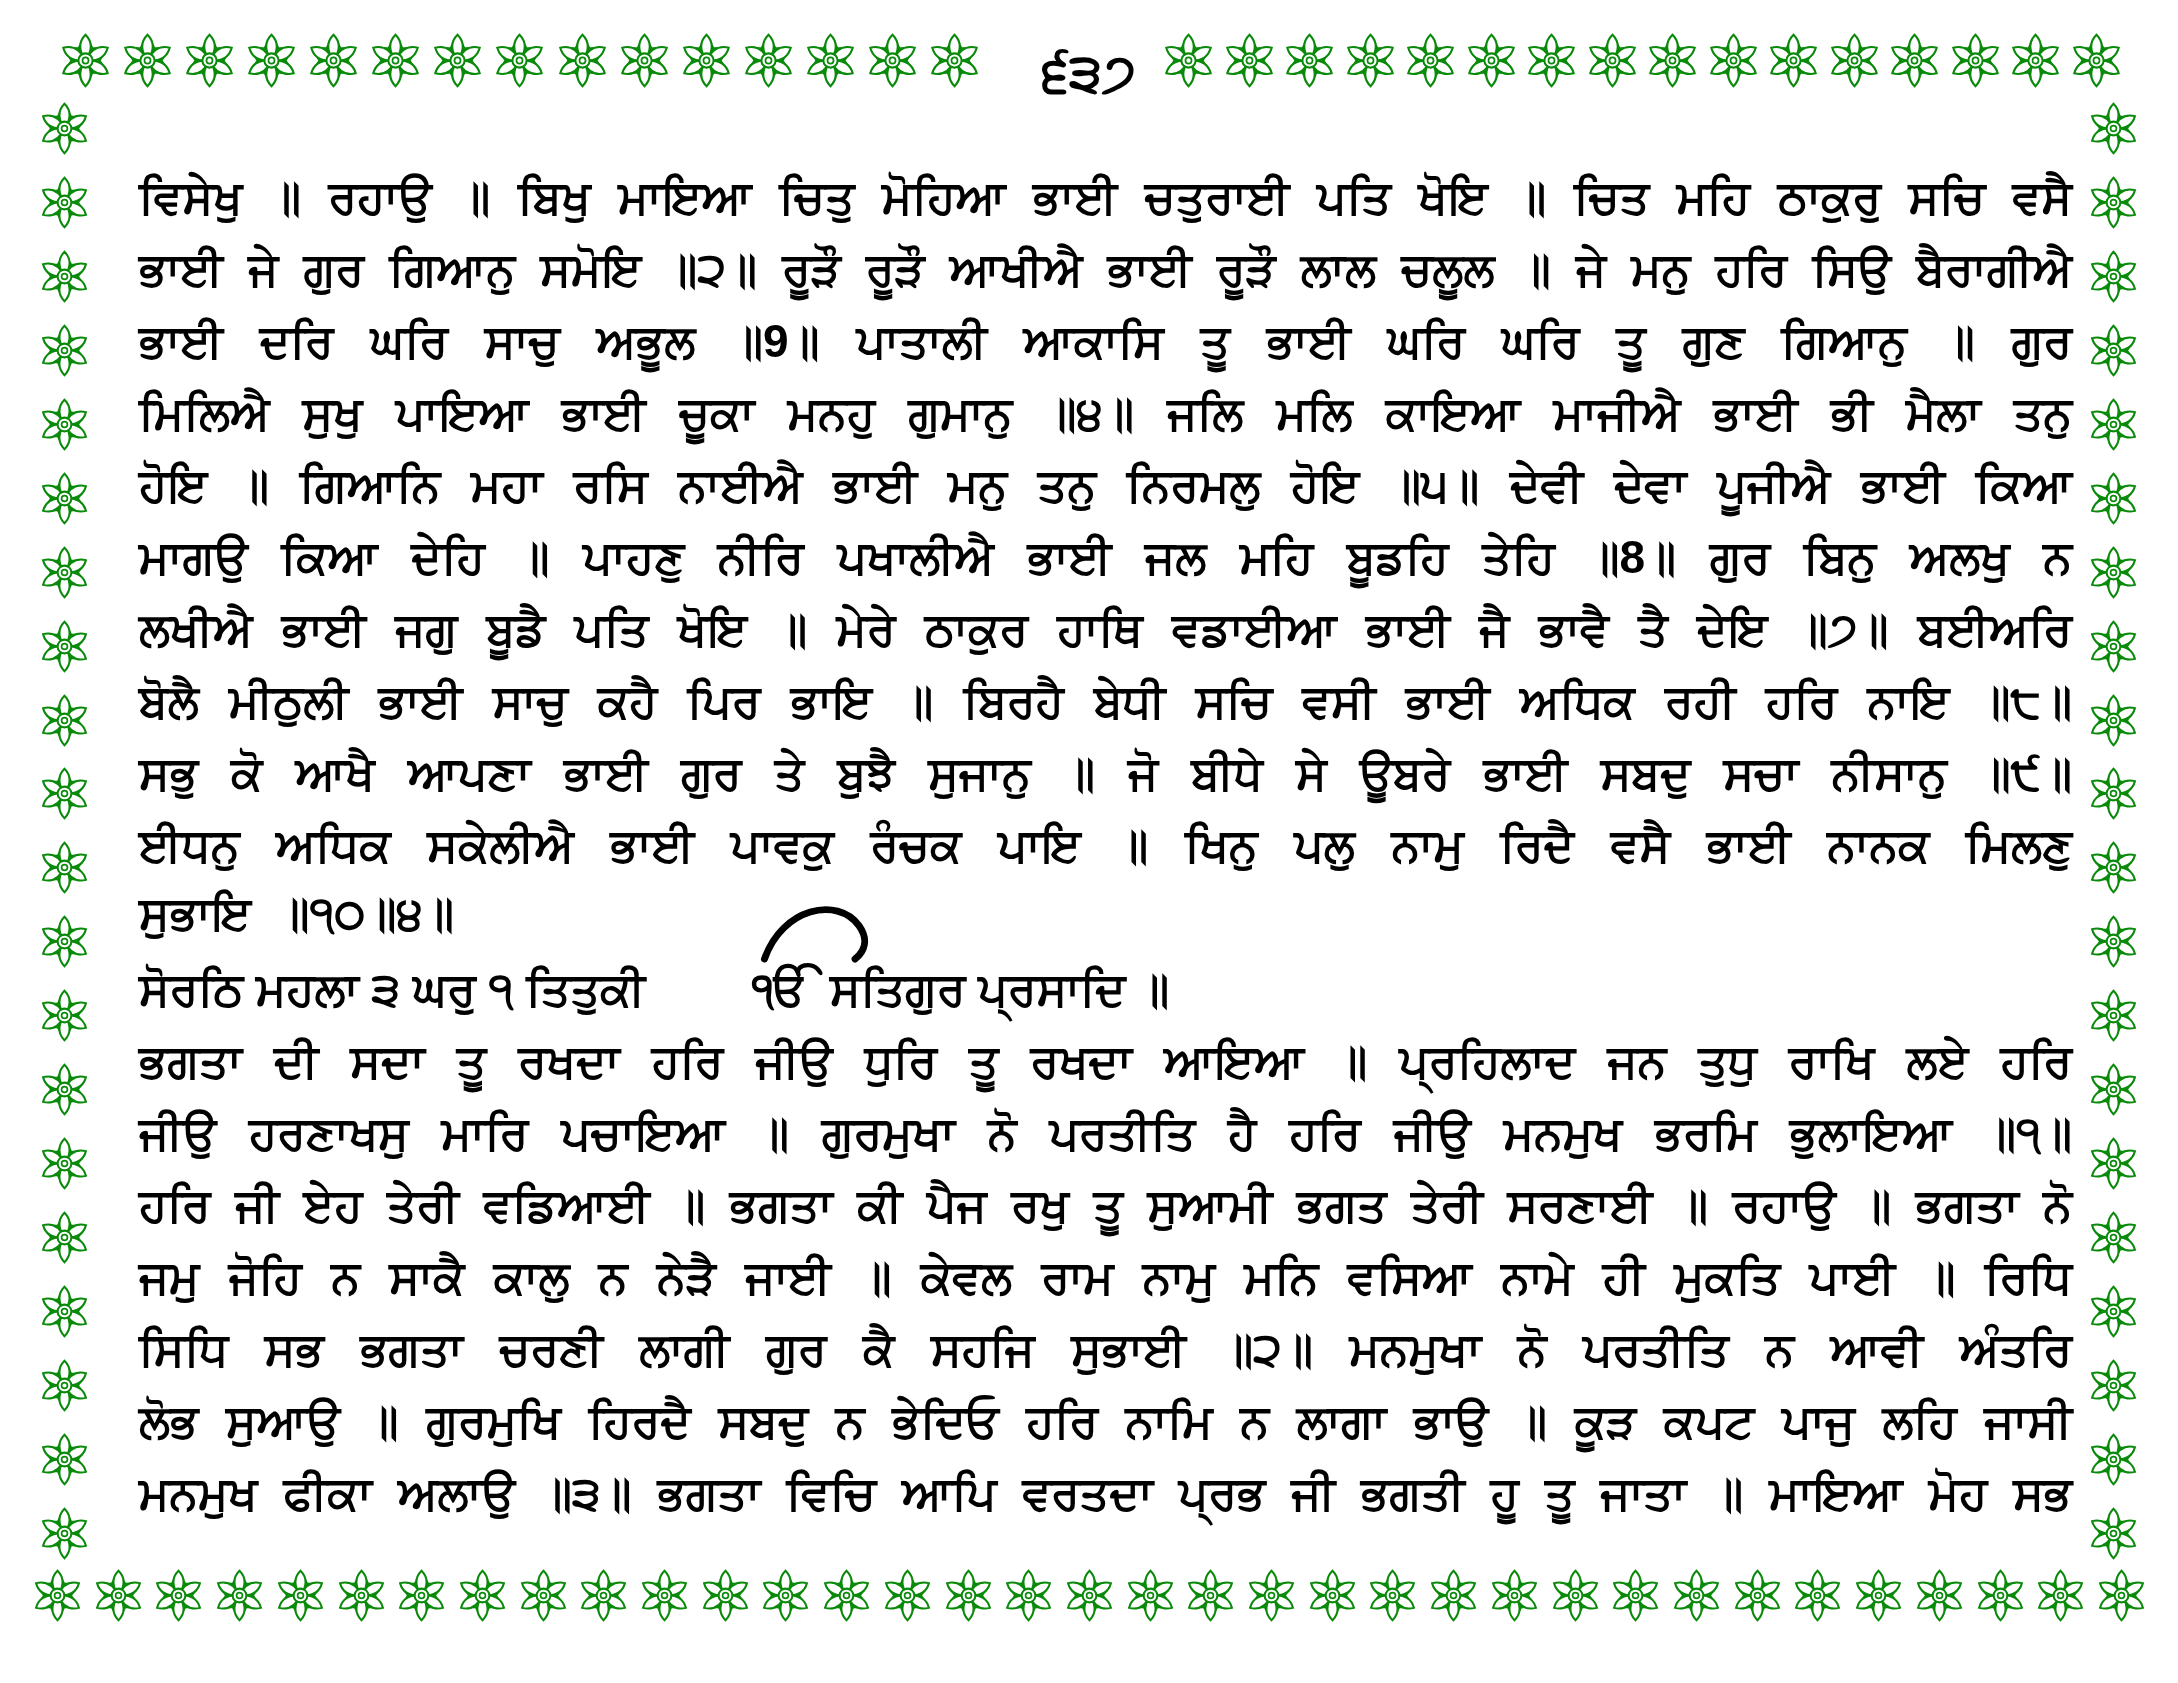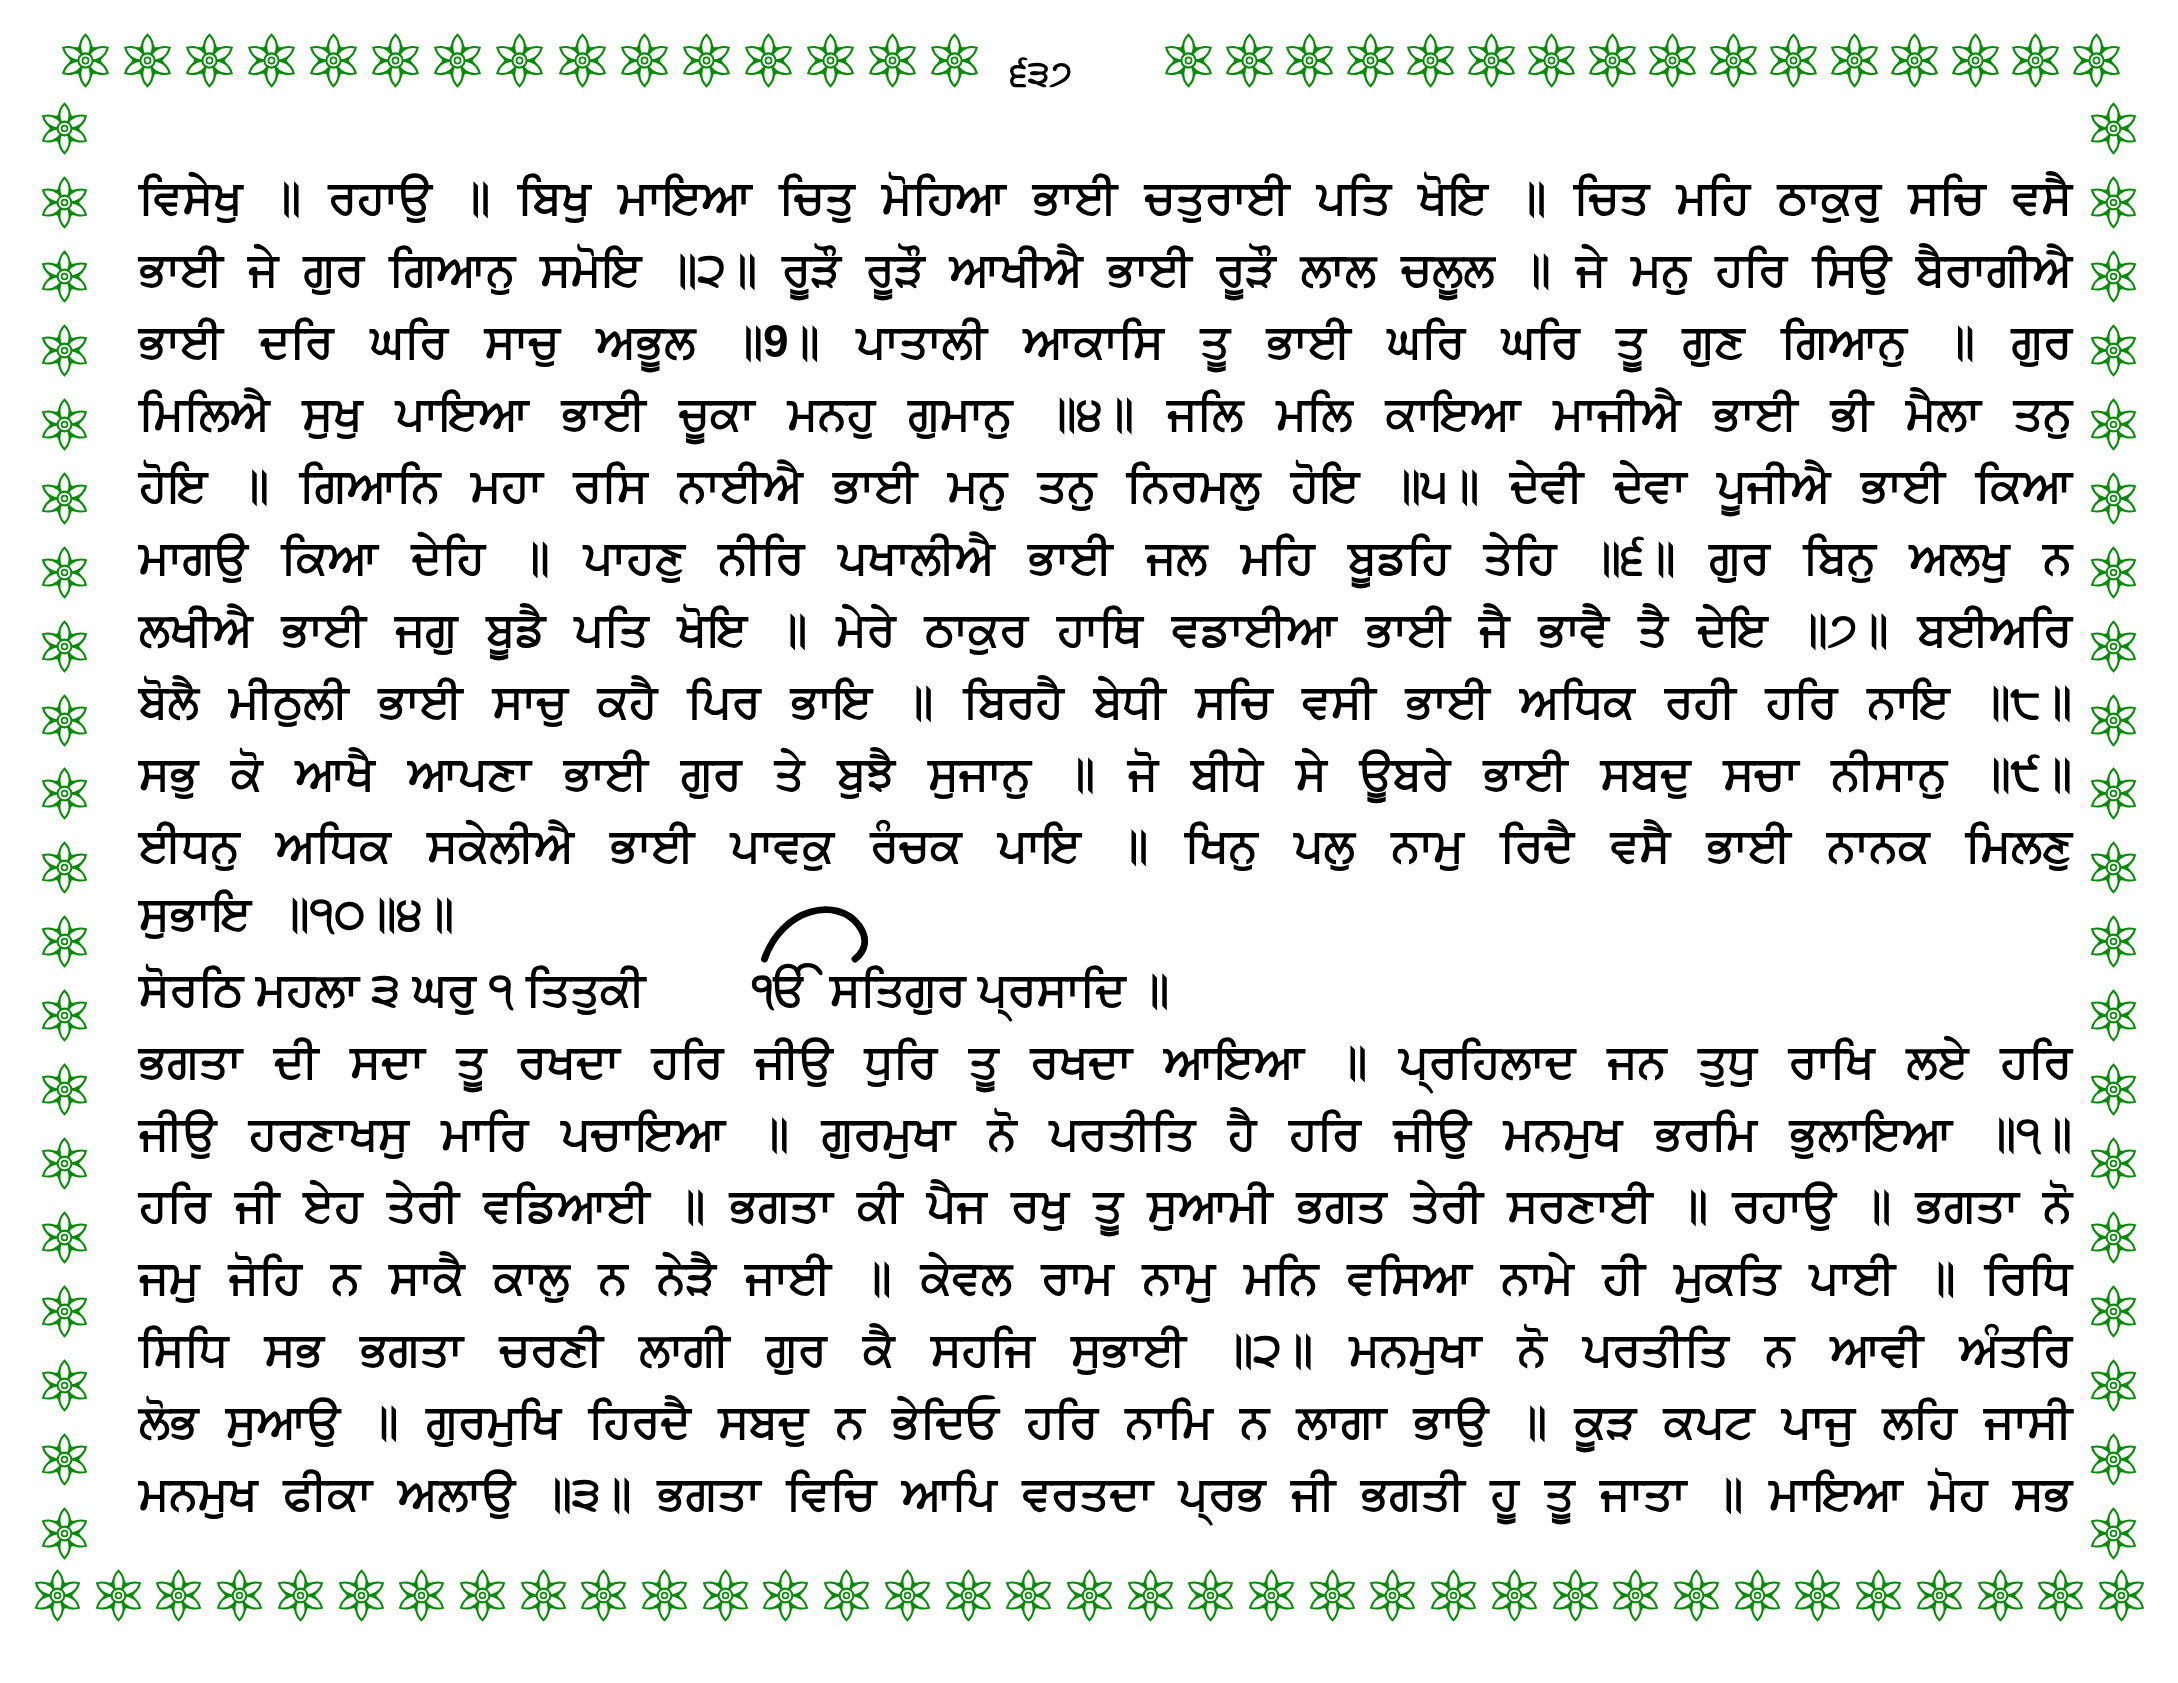--- a/index.html
+++ b/index.html
@@ -15,21 +15,21 @@
   .flower-row svg,.flower-col svg{display:block;}
   .border-top-left{left:57px;top:30px;width:926px;height:61px;}
   .border-top-right{left:1160px;top:30px;width:965px;height:61px;}
   .border-left{left:36px;top:101px;width:57px;height:1460px;}
   .border-right{left:2085px;top:101px;width:57px;height:1460px;}
   .border-bottom{left:30px;top:1566px;width:2119px;height:59px;}
 
   
   .page-number{
     position:absolute;left:1010px;top:38px;width:158px;height:69px;
-    text-align:left;font-size:35px;font-weight:bold;color:#000;line-height:69px;
+    text-align:center;font-size:53px;font-weight:bold;color:#000;line-height:69px;
   }
 
   
   .text-area{
     position:absolute;left:139px;top:161px;width:1933px;color:#000;
     font-size:46px;font-weight:bold;line-height:72px;
   }
   .line{
     height:72px;white-space:nowrap;text-align:justify;text-align-last:justify;
     overflow:visible;
@@ -4300,21 +4300,21 @@
     </div>
 
   <div class="text-area">
 
     <div>
         <div class="line">ਵਿਸੇਖੁ ॥ ਰਹਾਉ ॥ ਬਿਖੁ ਮਾਇਆ ਚਿਤੁ ਮੋਹਿਆ ਭਾਈ ਚਤੁਰਾਈ ਪਤਿ ਖੋਇ ॥ ਚਿਤ ਮਹਿ ਠਾਕੁਰੁ ਸਚਿ ਵਸੈ</div>
         <div class="line">ਭਾਈ ਜੇ ਗੁਰ ਗਿਆਨੁ ਸਮੋਇ ॥੨॥ ਰੂੜੌ ਰੂੜੌ ਆਖੀਐ ਭਾਈ ਰੂੜੌ ਲਾਲ ਚਲੂਲ ॥ ਜੇ ਮਨੁ ਹਰਿ ਸਿਉ ਬੈਰਾਗੀਐ</div>
         <div class="line">ਭਾਈ ਦਰਿ ਘਰਿ ਸਾਚੁ ਅਭੂਲ ॥9॥ ਪਾਤਾਲੀ ਆਕਾਸਿ ਤੂ ਭਾਈ ਘਰਿ ਘਰਿ ਤੂ ਗੁਣ ਗਿਆਨੁ ॥ ਗੁਰ</div>
         <div class="line">ਮਿਲਿਐ ਸੁਖੁ ਪਾਇਆ ਭਾਈ ਚੂਕਾ ਮਨਹੁ ਗੁਮਾਨੁ ॥੪॥ ਜਲਿ ਮਲਿ ਕਾਇਆ ਮਾਜੀਐ ਭਾਈ ਭੀ ਮੈਲਾ ਤਨੁ</div>
         <div class="line">ਹੋਇ ॥ ਗਿਆਨਿ ਮਹਾ ਰਸਿ ਨਾਈਐ ਭਾਈ ਮਨੁ ਤਨੁ ਨਿਰਮਲੁ ਹੋਇ ॥੫॥ ਦੇਵੀ ਦੇਵਾ ਪੂਜੀਐ ਭਾਈ ਕਿਆ</div>
-        <div class="line">ਮਾਗਉ ਕਿਆ ਦੇਹਿ ॥ ਪਾਹਣੁ ਨੀਰਿ ਪਖਾਲੀਐ ਭਾਈ ਜਲ ਮਹਿ ਬੂਡਹਿ ਤੇਹਿ ॥੬॥ ਗੁਰ ਬਿਨੁ ਅਲਖੁ ਨ</div>
+        <div class="line">ਮਾਗਉ ਕਿਆ ਦੇਹਿ ॥ ਪਾਹਣੁ ਨੀਰਿ ਪਖਾਲੀਐ ਭਾਈ ਜਲ ਮਹਿ ਬੂਡਹਿ ਤੇਹਿ ॥8॥ ਗੁਰ ਬਿਨੁ ਅਲਖੁ ਨ</div>
         <div class="line">ਲਖੀਐ ਭਾਈ ਜਗੁ ਬੂਡੈ ਪਤਿ ਖੋਇ ॥ ਮੇਰੇ ਠਾਕੁਰ ਹਾਥਿ ਵਡਾਈਆ ਭਾਈ ਜੈ ਭਾਵੈ ਤੈ ਦੇਇ ॥੭॥ ਬਈਅਰਿ</div>
         <div class="line">ਬੋਲੈ ਮੀਠੁਲੀ ਭਾਈ ਸਾਚੁ ਕਹੈ ਪਿਰ ਭਾਇ ॥ ਬਿਰਹੈ ਬੇਧੀ ਸਚਿ ਵਸੀ ਭਾਈ ਅਧਿਕ ਰਹੀ ਹਰਿ ਨਾਇ ॥੮॥</div>
         <div class="line">ਸਭੁ ਕੋ ਆਖੈ ਆਪਣਾ ਭਾਈ ਗੁਰ ਤੇ ਬੁਝੈ ਸੁਜਾਨੁ ॥ ਜੋ ਬੀਧੇ ਸੇ ਊਬਰੇ ਭਾਈ ਸਬਦੁ ਸਚਾ ਨੀਸਾਨੁ ॥੯॥</div>
         <div class="line">ਈਧਨੁ ਅਧਿਕ ਸਕੇਲੀਐ ਭਾਈ ਪਾਵਕੁ ਰੰਚਕ ਪਾਇ ॥ ਖਿਨੁ ਪਲੁ ਨਾਮੁ ਰਿਦੈ ਵਸੈ ਭਾਈ ਨਾਨਕ ਮਿਲਣੁ</div>
         <div class="line short">ਸੁਭਾਇ ॥੧੦॥੪॥</div>
       </div>
 
     <div class="heading-line">
       <span>ਸੋਰਠਿ ਮਹਲਾ ੩ ਘਰੁ ੧ ਤਿਤੁਕੀ</span>
       <span class="ik-onkar-wrap">

